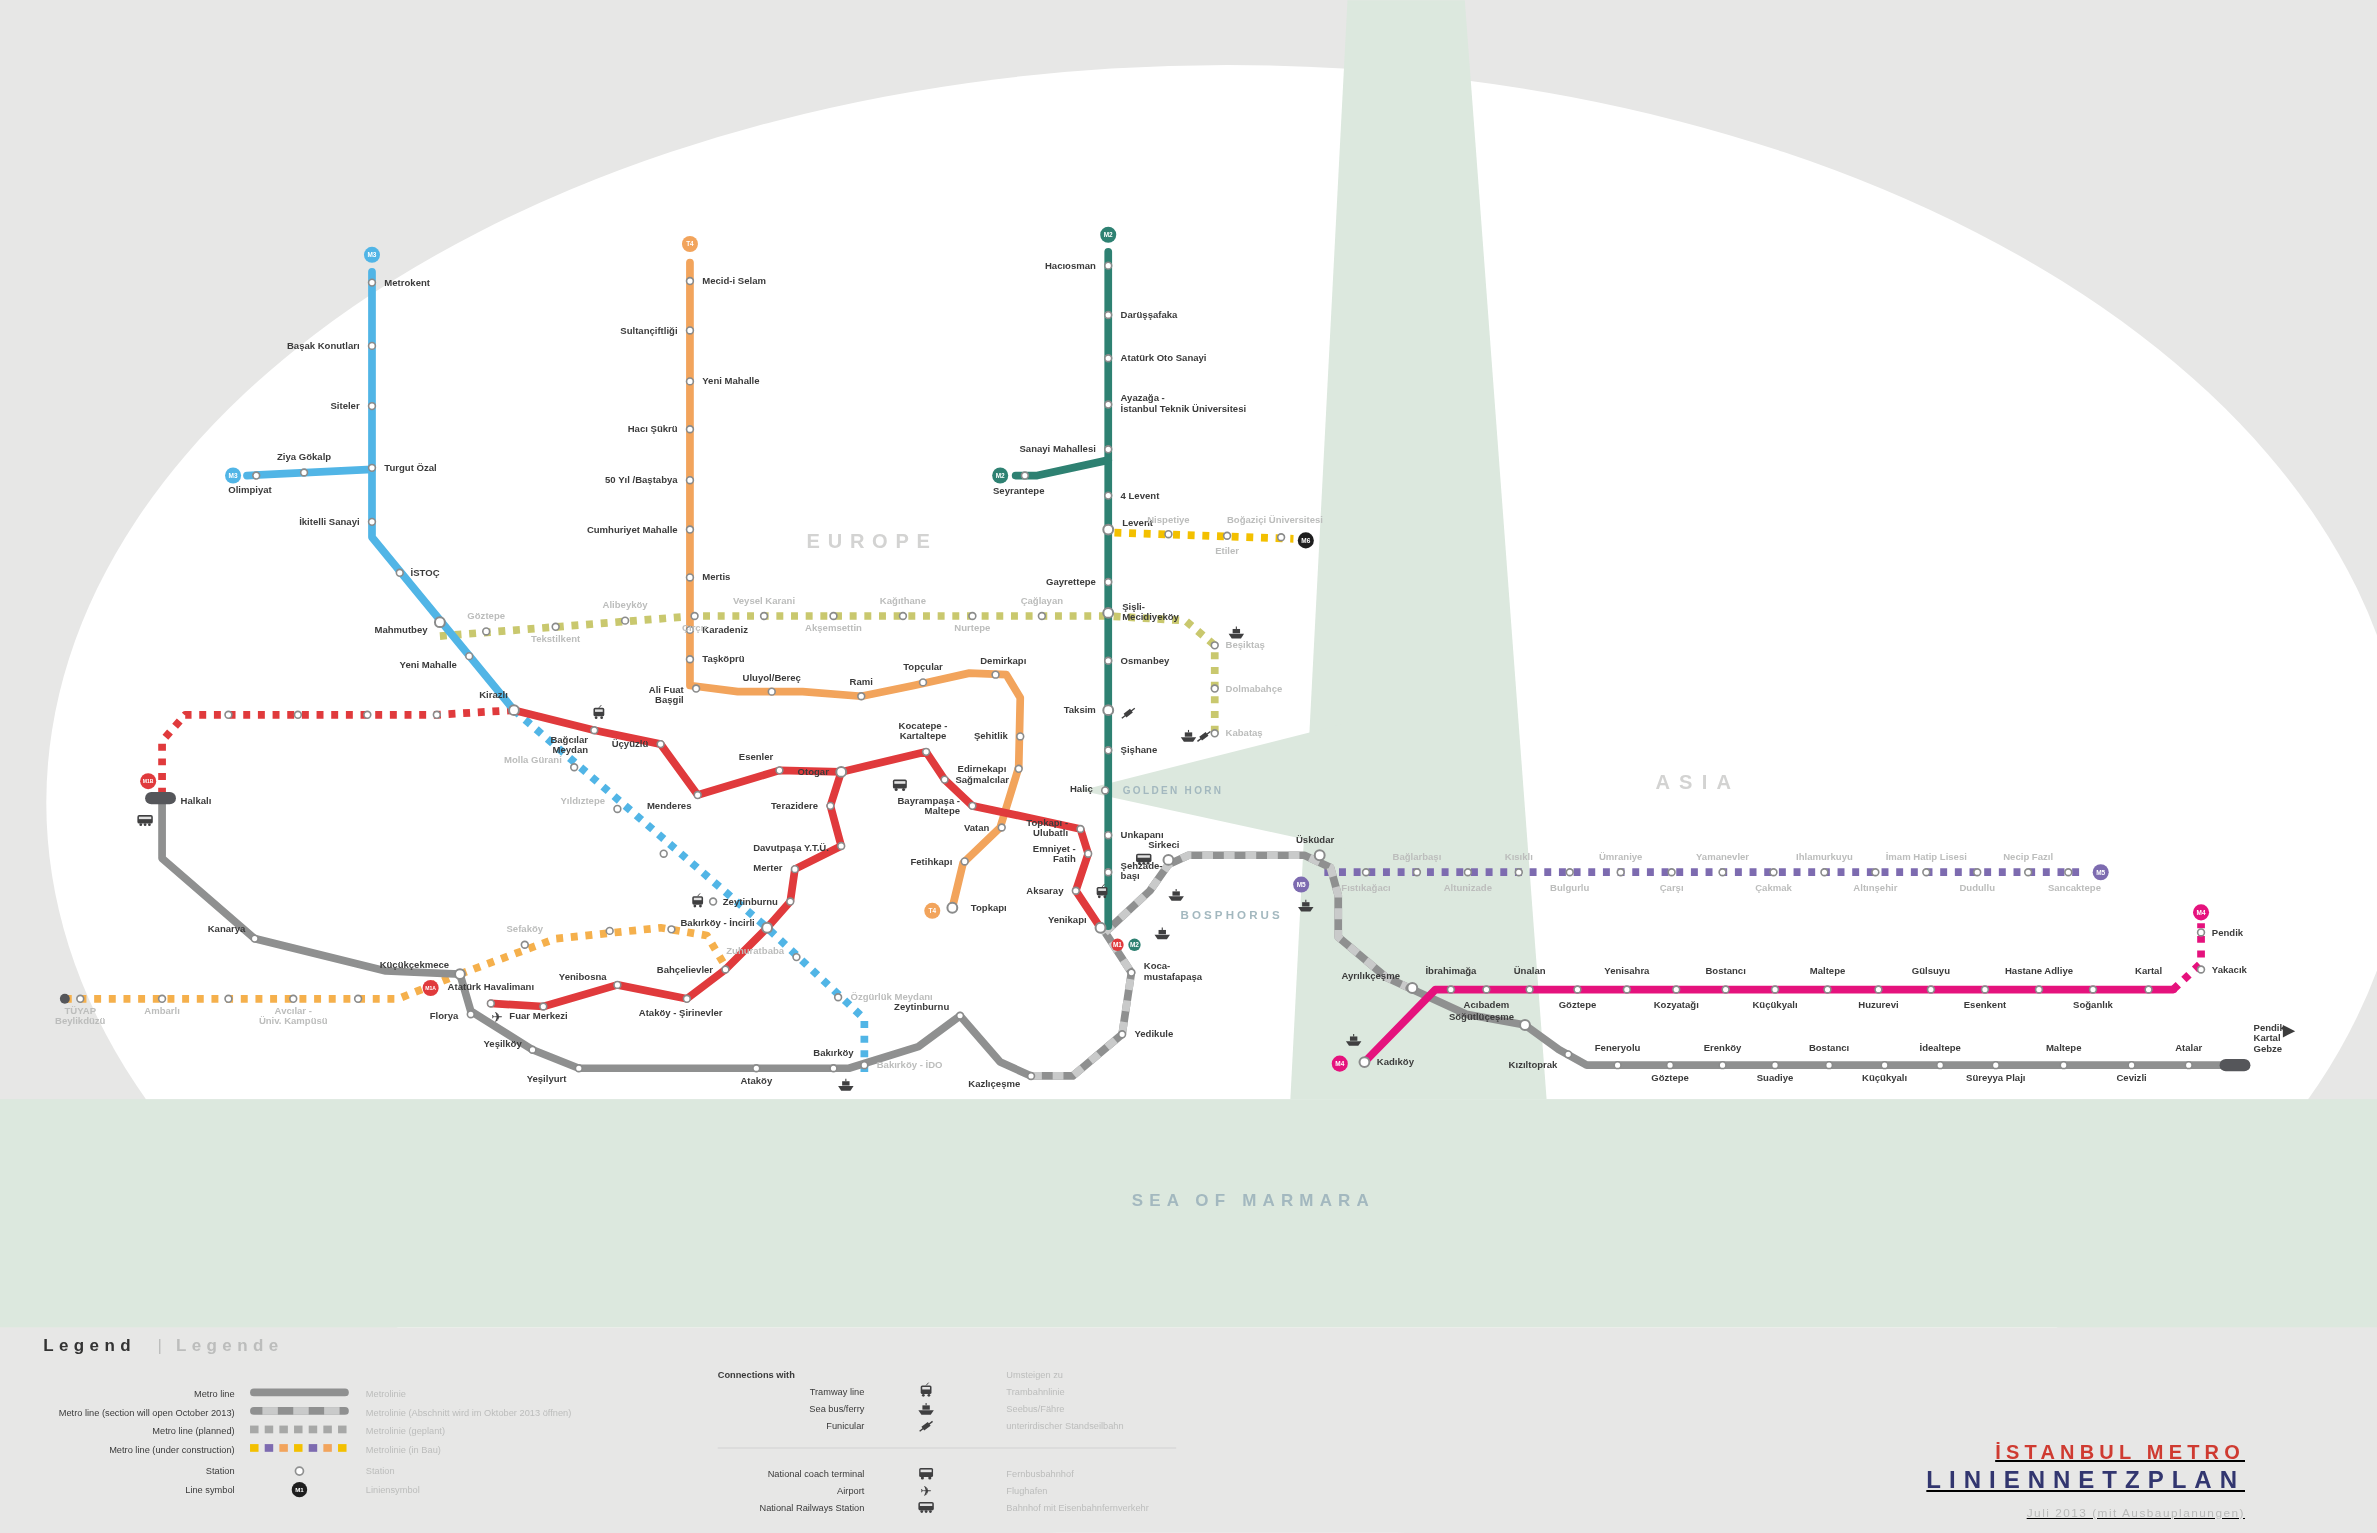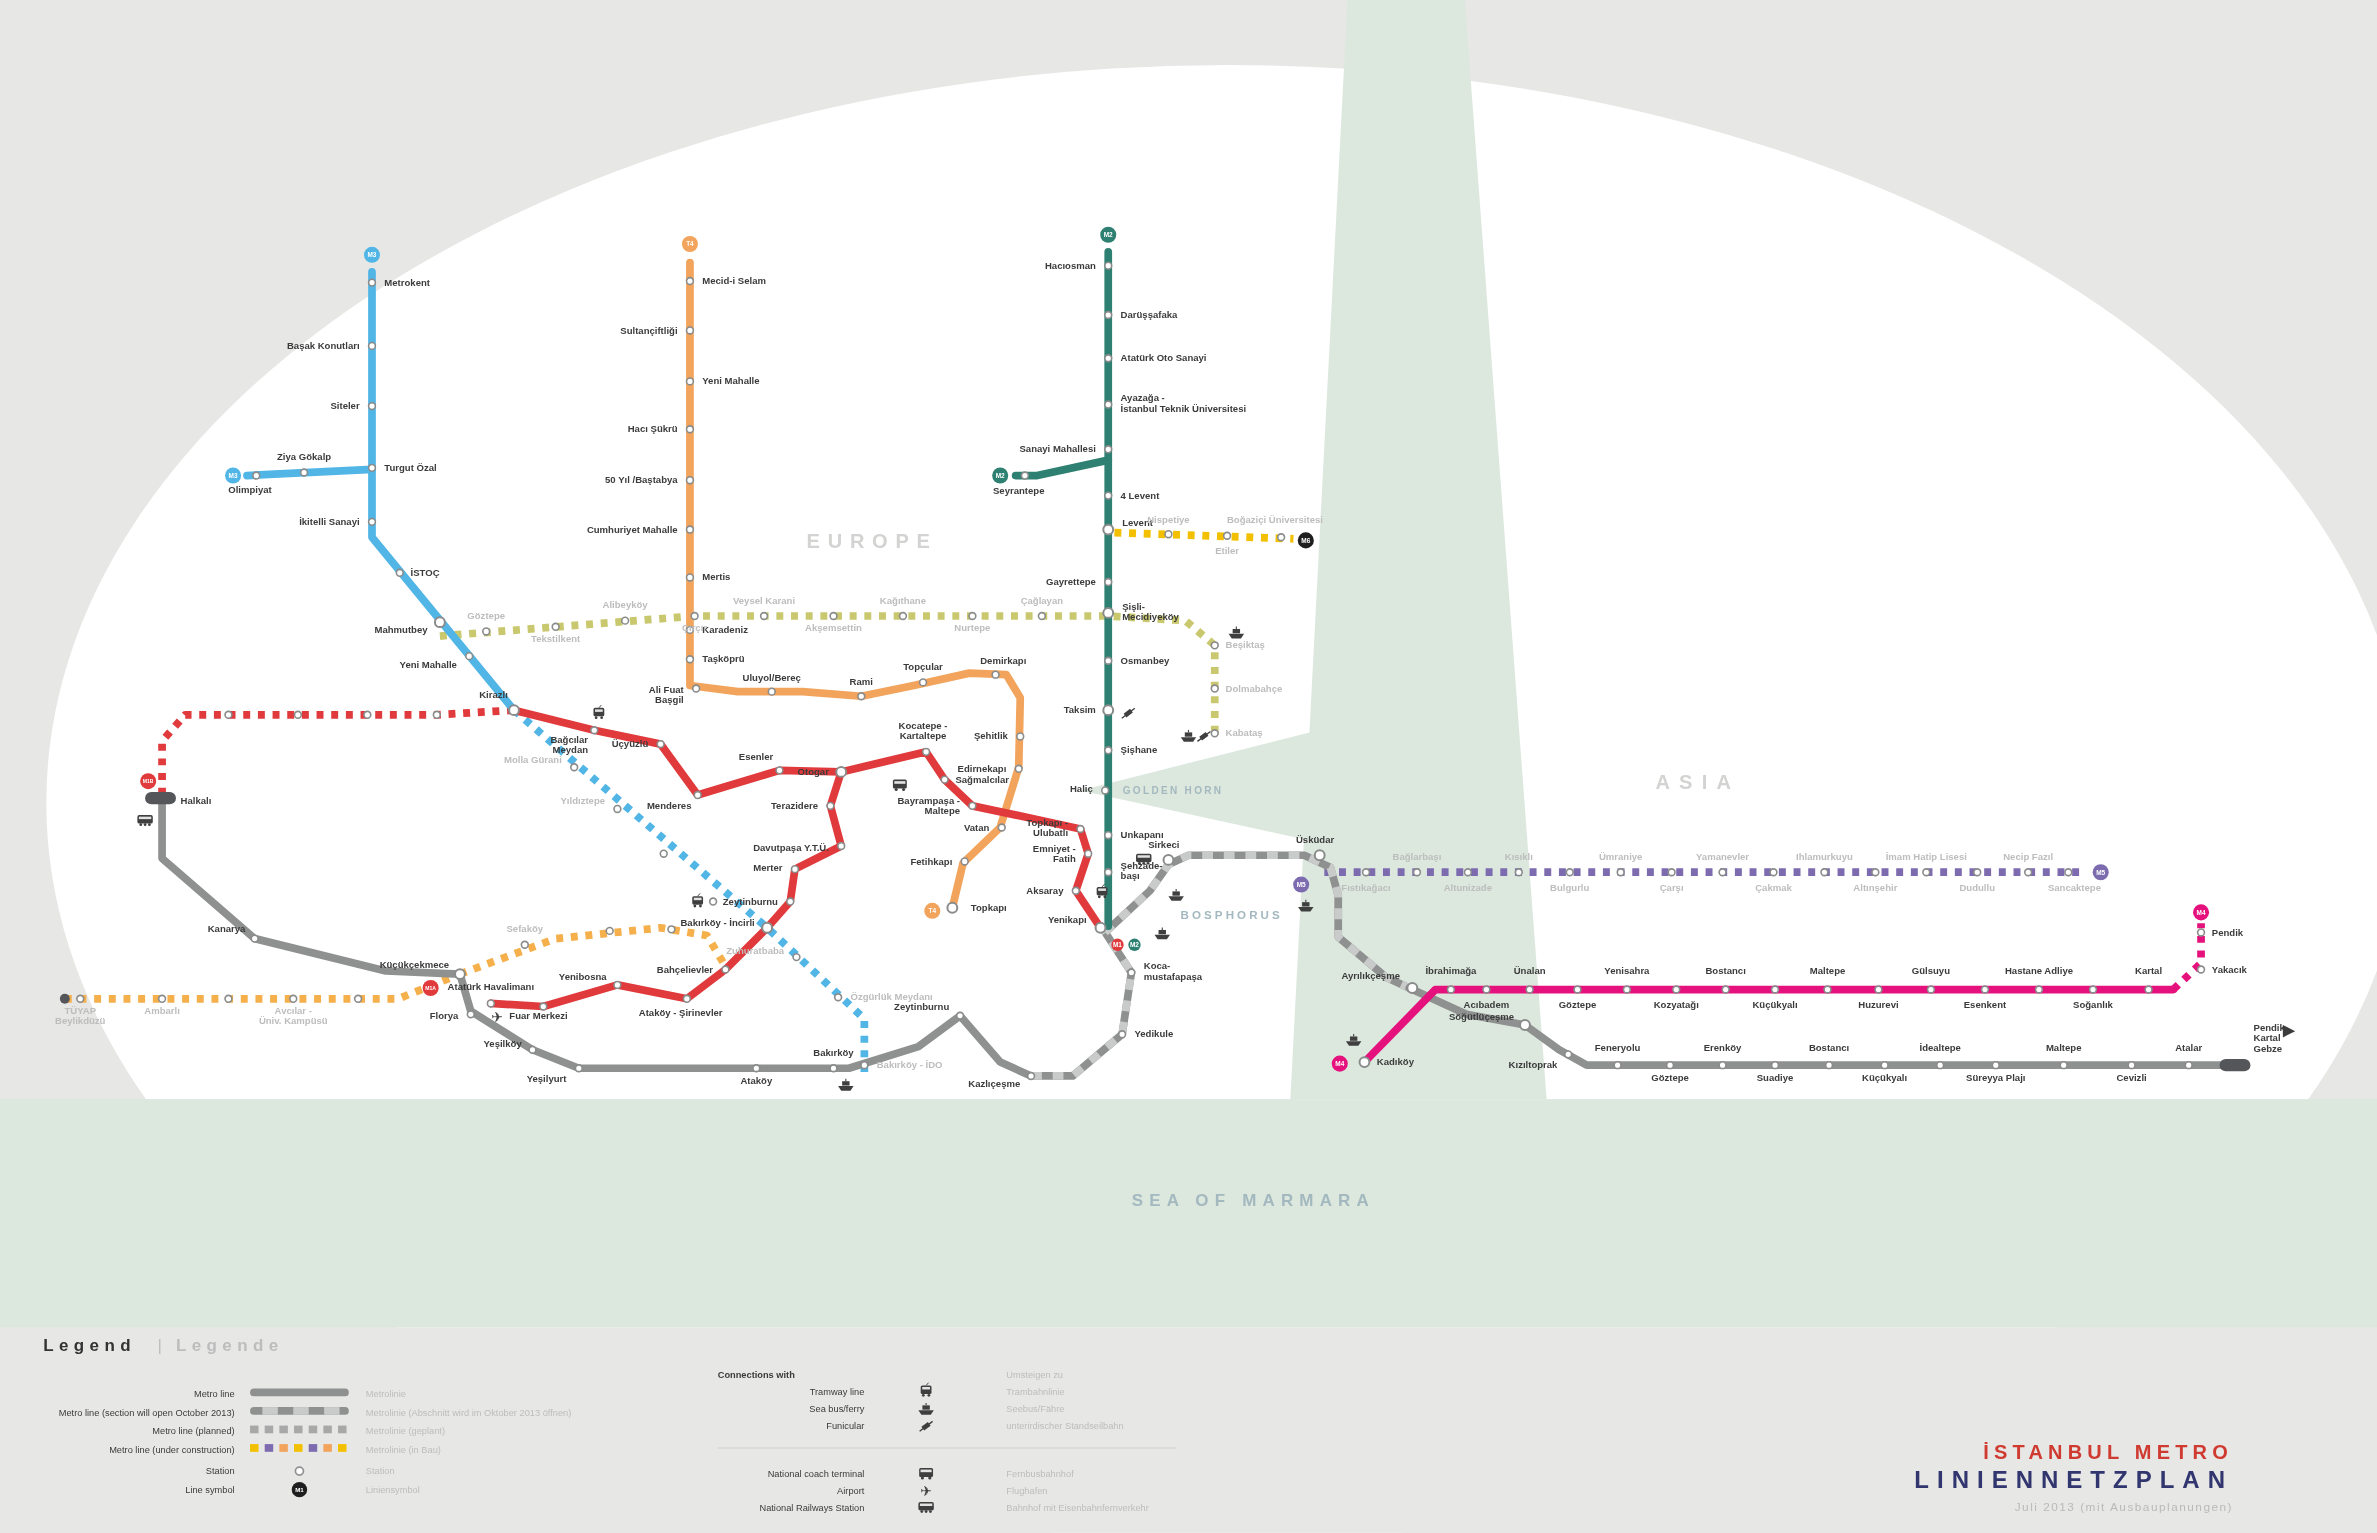--- a/index.html
+++ b/index.html
@@ -3,26 +3,26 @@
 <meta charset="utf-8">
 <style>
   html,body{margin:0;padding:0;}
   body{
     width:2377px;height:1533px;position:relative;
     background:#e7e7e6;
     font-family:"Liberation Sans",sans-serif;
   }
   #map{display:block;width:2377px;height:1533px;}
   #title-block{
-    position:absolute;right:144px;top:1440px;text-align:right;
-    line-height:1.25;user-select:none;
+    position:absolute;right:132px;top:1440px;text-align:right;
+    line-height:1.25;user-select:none;text-decoration:underline;
   }
   #title-block .t1{display:block;font-size:20px;font-weight:bold;letter-spacing:5.2px;}
   #title-block .t2{display:block;font-size:24px;font-weight:bold;letter-spacing:8px;}
-  #title-block .t3{display:block;font-size:11.8px;letter-spacing:1.5px;margin-top:5px;}
+  #title-block .t3{display:block;font-size:11.8px;letter-spacing:1.5px;margin-top:11px;}
   text{user-select:none;}
 </style>
 </head>
 <body>
 
 <svg id="map" xmlns="http://www.w3.org/2000/svg" viewBox="0 0 1540 993" preserveAspectRatio="xMidYMid meet">
     <rect x="0" y="0" width="1540" height="993" fill="#e7e7e6"></rect>
     <ellipse cx="795" cy="520" rx="765" ry="478" fill="#ffffff"></ellipse>
     <polygon points="873,0 949,0 1002,712 836,712" fill="#dce8de"></polygon>
     <polygon points="700,512 874,468 874,550" fill="#dce8de"></polygon>

